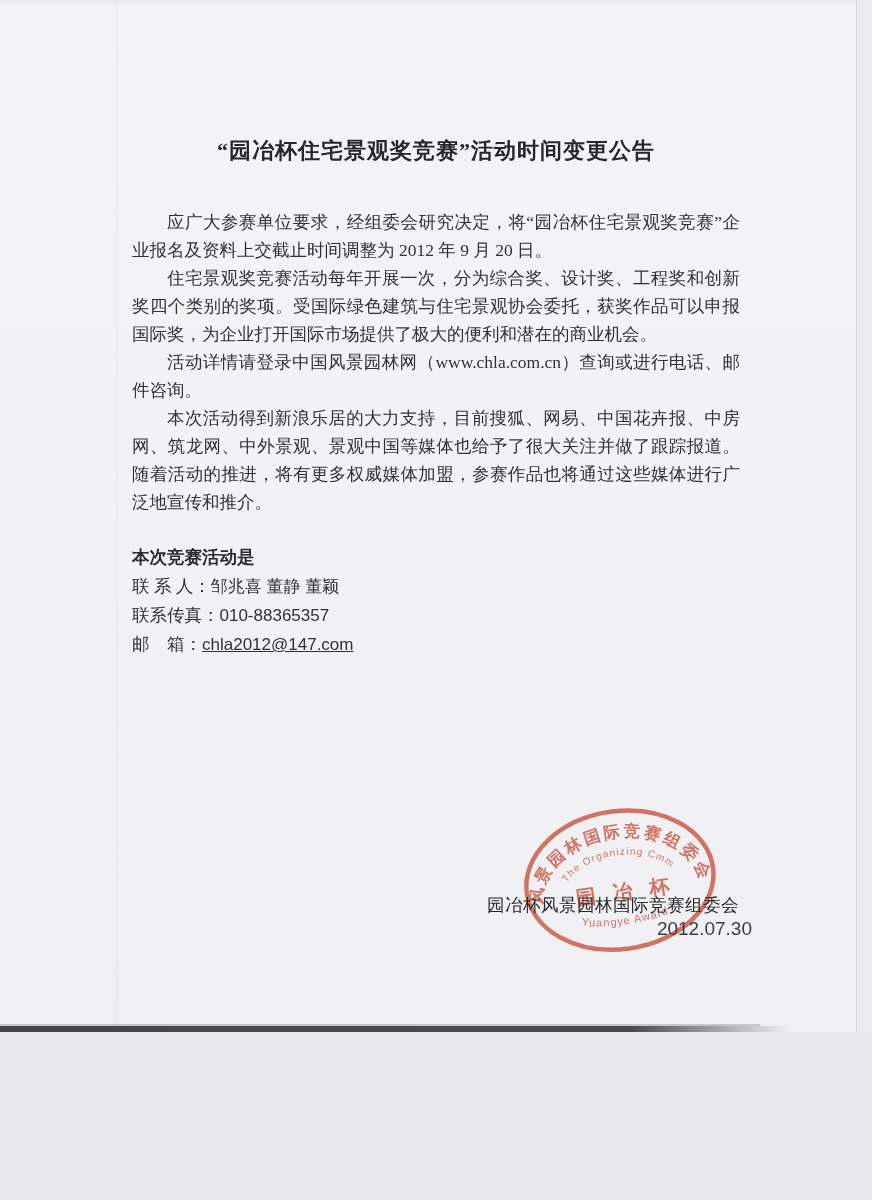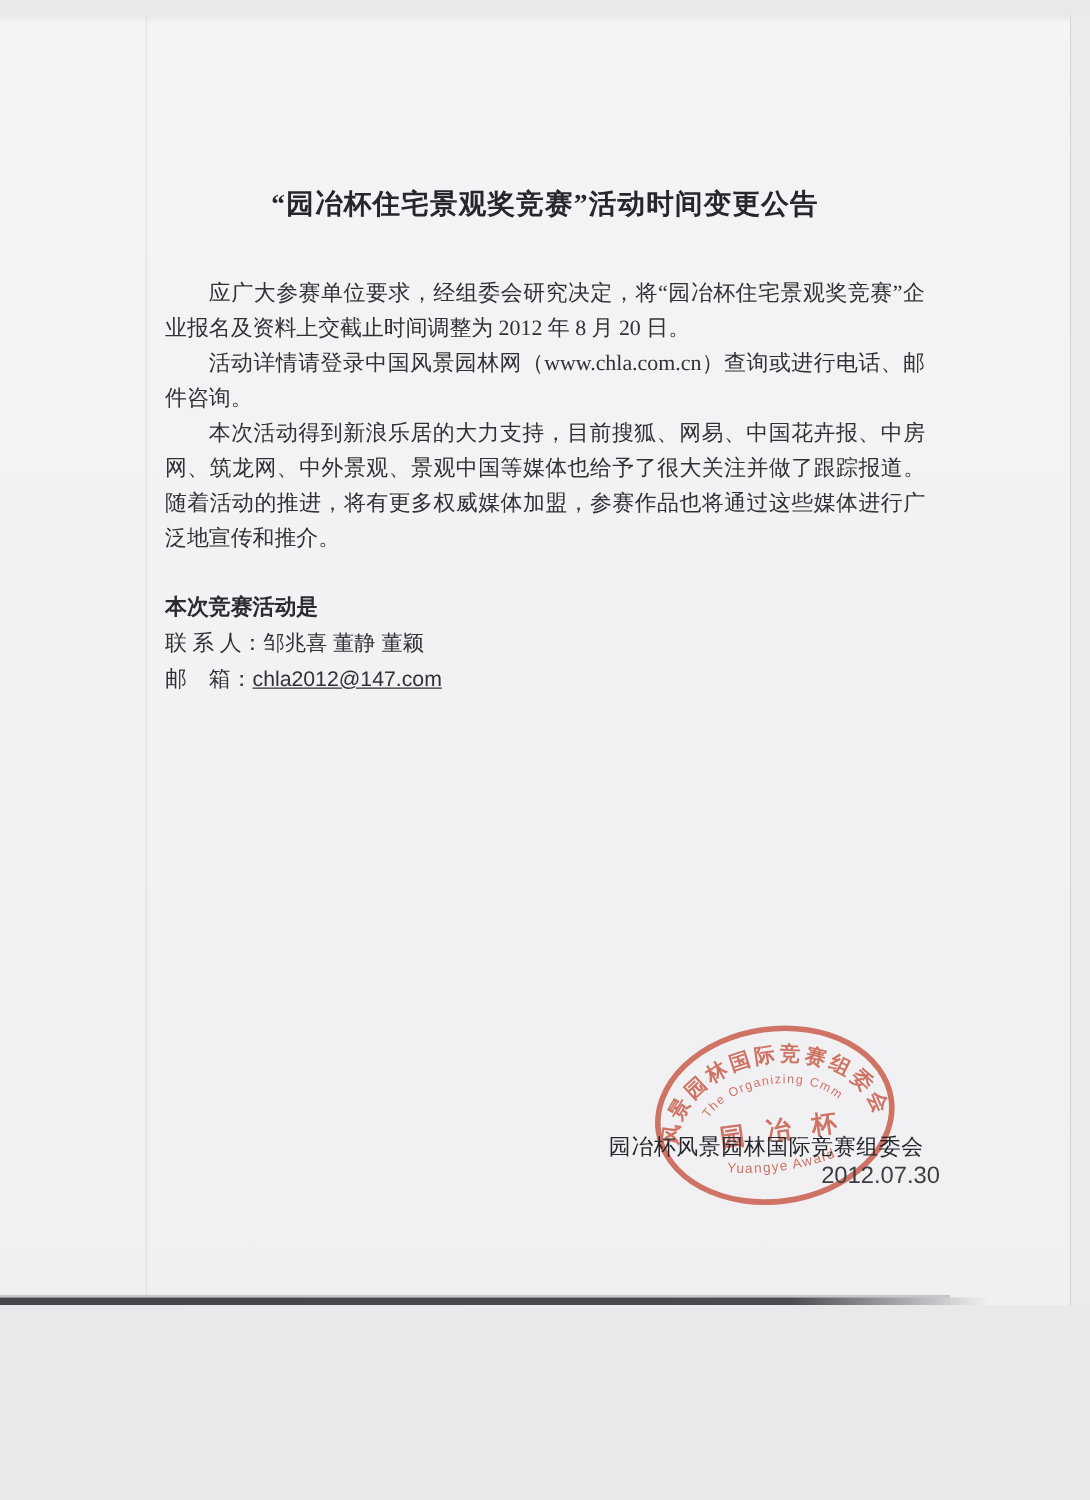--- a/index.html
+++ b/index.html
@@ -1,20 +1,20 @@
 <!DOCTYPE html>
 <html><head>
 <meta charset="utf-8">
 <style>
   html, body { margin: 0; padding: 0; background: #e9e9ec; }
   .page {
     position: relative;
     width: 872px;
     height: 1032px;
-    margin: 12px auto;
+    margin: 0 auto;
     background: linear-gradient(180deg, #f4f4f7 0%, #f2f2f5 55%, #f0f0f3 100%);
     overflow: hidden;
     font-family: "Liberation Serif", "DejaVu Serif", serif;
     color: #303036;
   }
   
   .crease {
     position: absolute; left: 116px; top: 0; width: 2px; height: 100%;
     background: rgba(90, 95, 115, 0.05);
   }
@@ -123,29 +123,33 @@
 <div class="page">
 
   <div class="top-edge"></div>
   <div class="crease"></div>
   <div class="right-edge"></div>
 
   <div class="content">
     <h1 class="doc-title">“园冶杯住宅景观奖竞赛”活动时间变更公告</h1>
 
     <div class="body-text">
-      <p>应广大参赛单位要求，经组委会研究决定，将“园冶杯住宅景观奖竞赛”企业报名及资料上交截止时间调整为 2012 年 8 月 20 日。</p>
+      <p>应广大参赛单位要求，经组委会研究决定，将“园冶杯住宅景观奖竞赛”企业报名及资料上交截止时间调整为 2012 年 9 月 20 日。</p>
+      <p>住宅景观奖竞赛活动每年开展一次，分为综合奖、设计奖、工程奖和创新奖四个类别的奖项。受国际绿色建筑与住宅景观协会委托，获奖作品可以申报国际奖，为企业打开国际市场提供了极大的便利和潜在的商业机会。</p>
       <p>活动详情请登录中国风景园林网（www.chla.com.cn）查询或进行电话、邮件咨询。</p>
       <p>本次活动得到新浪乐居的大力支持，目前搜狐、网易、中国花卉报、中房网、筑龙网、中外景观、景观中国等媒体也给予了很大关注并做了跟踪报道。随着活动的推进，将有更多权威媒体加盟，参赛作品也将通过这些媒体进行广泛地宣传和推介。</p>
     </div>
 
     <div class="contact">
       <div class="contact-heading">本次竞赛活动是</div>
       <div class="contact-line">
         <span class="label">联 系 人：</span><span class="value">邹兆喜 董静 董颖</span>
+      </div>
+      <div class="contact-line">
+        <span class="label">联系传真：</span><span class="value">010-88365357</span>
       </div>
       <div class="contact-line">
         <span class="label">邮　箱：</span><span class="value underlined">chla2012@147.com</span>
       </div>
     </div>
   </div>
 
   <div class="stamp-wrap">
     <svg width="206" height="156" viewBox="0 0 206 156" xmlns="http://www.w3.org/2000/svg">
       <defs>

